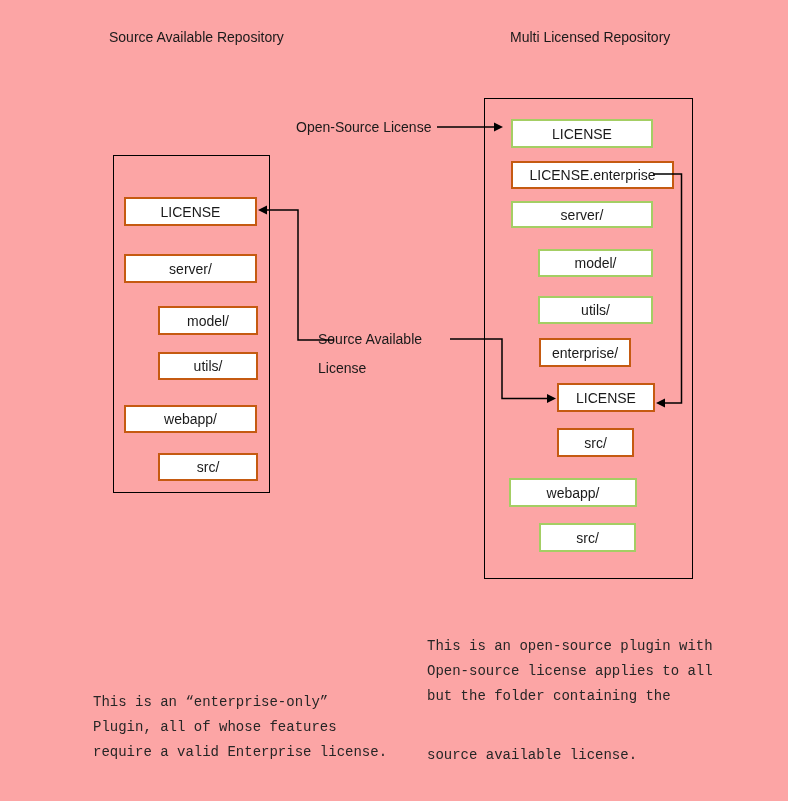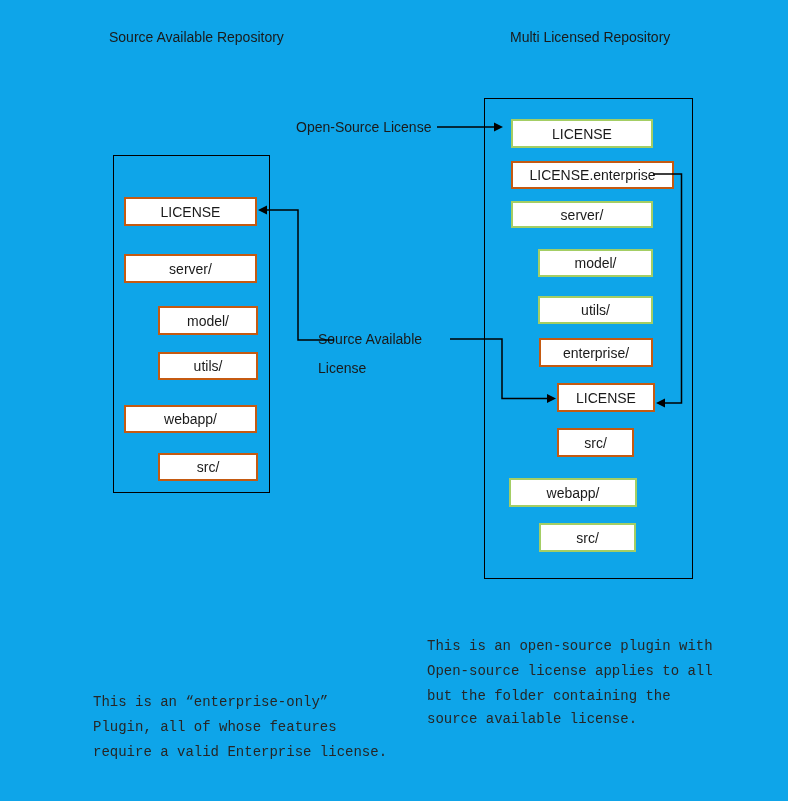--- a/index.html
+++ b/index.html
@@ -1,19 +1,19 @@
 <!DOCTYPE html>
 <html><head>
 <meta charset="utf-8">
 <style>
   html,body{margin:0;padding:0;background:#ffffff;}
   #canvas{
     position:relative;
     width:788px;height:801px;
-    background:#0ea5e9;
+    background:#fca5a5;
     font-family:"Liberation Sans",sans-serif;
     overflow:hidden;
   }
   .repo-title{
     position:absolute;
     font-size:14px;color:#1a1a1a;
     white-space:nowrap;
   }
   .container-box{
     position:absolute;
@@ -63,21 +63,21 @@
   <div class="node" style="left: 158px; top: 306px; width: 100px; height: 29px; border-color: rgb(197, 90, 17);">model/</div>
   <div class="node" style="left: 158px; top: 352px; width: 100px; height: 28px; border-color: rgb(197, 90, 17);">utils/</div>
   <div class="node" style="left: 124px; top: 405px; width: 133px; height: 28px; border-color: rgb(197, 90, 17);">webapp/</div>
   <div class="node" style="left: 158px; top: 453px; width: 100px; height: 28px; border-color: rgb(197, 90, 17);">src/</div>
 
   <div class="node" style="left: 511px; top: 119px; width: 142px; height: 29px; border-color: rgb(164, 206, 100);">LICENSE</div>
   <div class="node" style="left: 511px; top: 161px; width: 163px; height: 28px; border-color: rgb(197, 90, 17);">LICENSE.enterprise</div>
   <div class="node" style="left: 511px; top: 201px; width: 142px; height: 27px; border-color: rgb(164, 206, 100);">server/</div>
   <div class="node" style="left: 538px; top: 249px; width: 115px; height: 28px; border-color: rgb(164, 206, 100);">model/</div>
   <div class="node" style="left: 538px; top: 296px; width: 115px; height: 28px; border-color: rgb(164, 206, 100);">utils/</div>
-  <div class="node" style="left: 539px; top: 338px; width: 114px; height: 29px; border-color: rgb(197, 90, 17);">enterprise/</div>
+  <div class="node" style="left: 539px; top: 338px; width: 92px; height: 29px; border-color: rgb(197, 90, 17);">enterprise/</div>
   <div class="node" style="left: 557px; top: 383px; width: 98px; height: 29px; border-color: rgb(197, 90, 17);">LICENSE</div>
   <div class="node" style="left: 557px; top: 428px; width: 77px; height: 29px; border-color: rgb(197, 90, 17);">src/</div>
   <div class="node" style="left: 509px; top: 478px; width: 128px; height: 29px; border-color: rgb(164, 206, 100);">webapp/</div>
   <div class="node" style="left: 539px; top: 523px; width: 97px; height: 29px; border-color: rgb(164, 206, 100);">src/</div>
 
   <div class="annotation" style="left:296px;top:119px;">Open-Source License</div>
   <div class="annotation centered" style="left:318px;top:331px;width:120px;">Source Available</div>
   <div class="annotation centered" style="left:318px;top:360px;width:120px;">License</div>
 
   <svg id="connector-overlay" width="788" height="801" viewBox="0 0 788 801">
@@ -97,16 +97,16 @@
 
   <div class="note" style="left:93px;top:646px;margin-top:44px;">
     <div>This is an “enterprise-only”</div>
     <div>Plugin, all of whose features</div>
     <div>require a valid Enterprise license.</div>
   </div>
   <div class="note" style="left:427px;top:634px;">
     <div>This is an open-source plugin with</div>
     <div>Open-source license applies to all</div>
     <div>but the folder containing the</div>
-    <div style="line-height:21px;">source available license.</div>
+    <div style="line-height:21px;margin-top:36px;">source available license.</div>
   </div>
 
 </div>
 
 </body></html>

